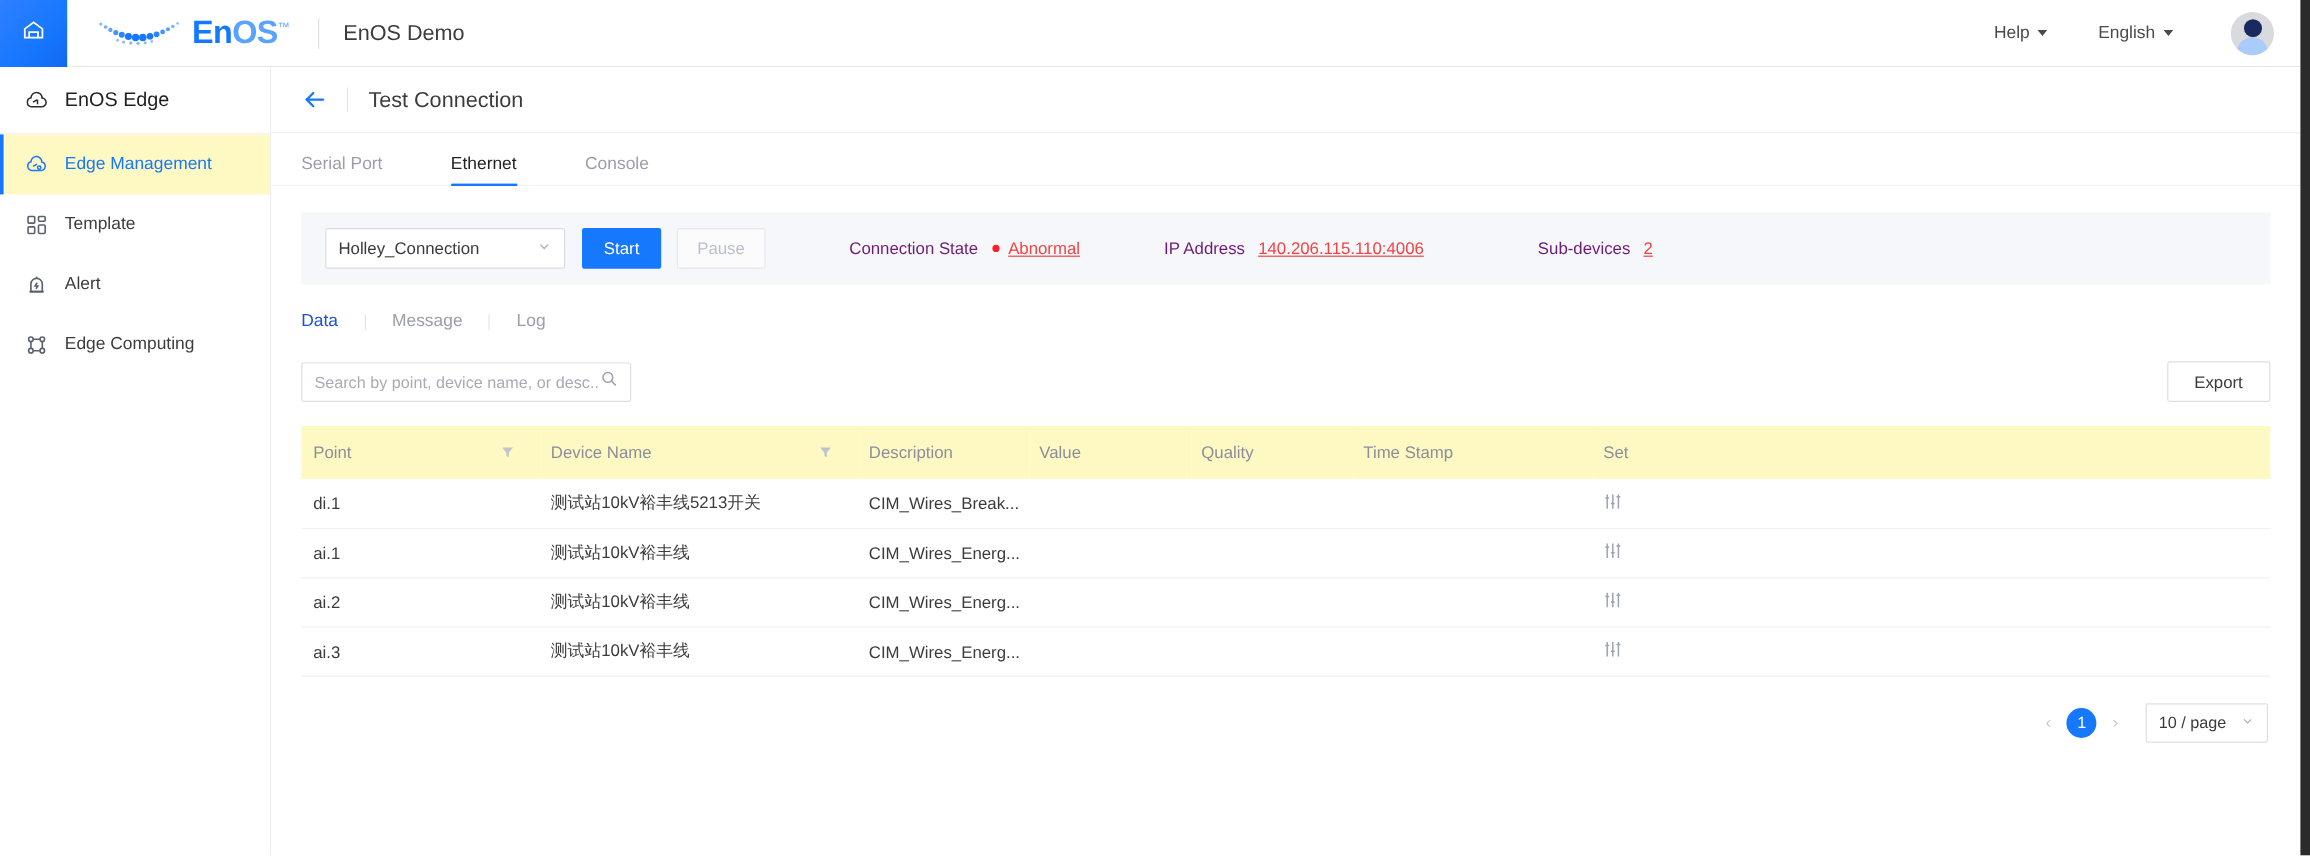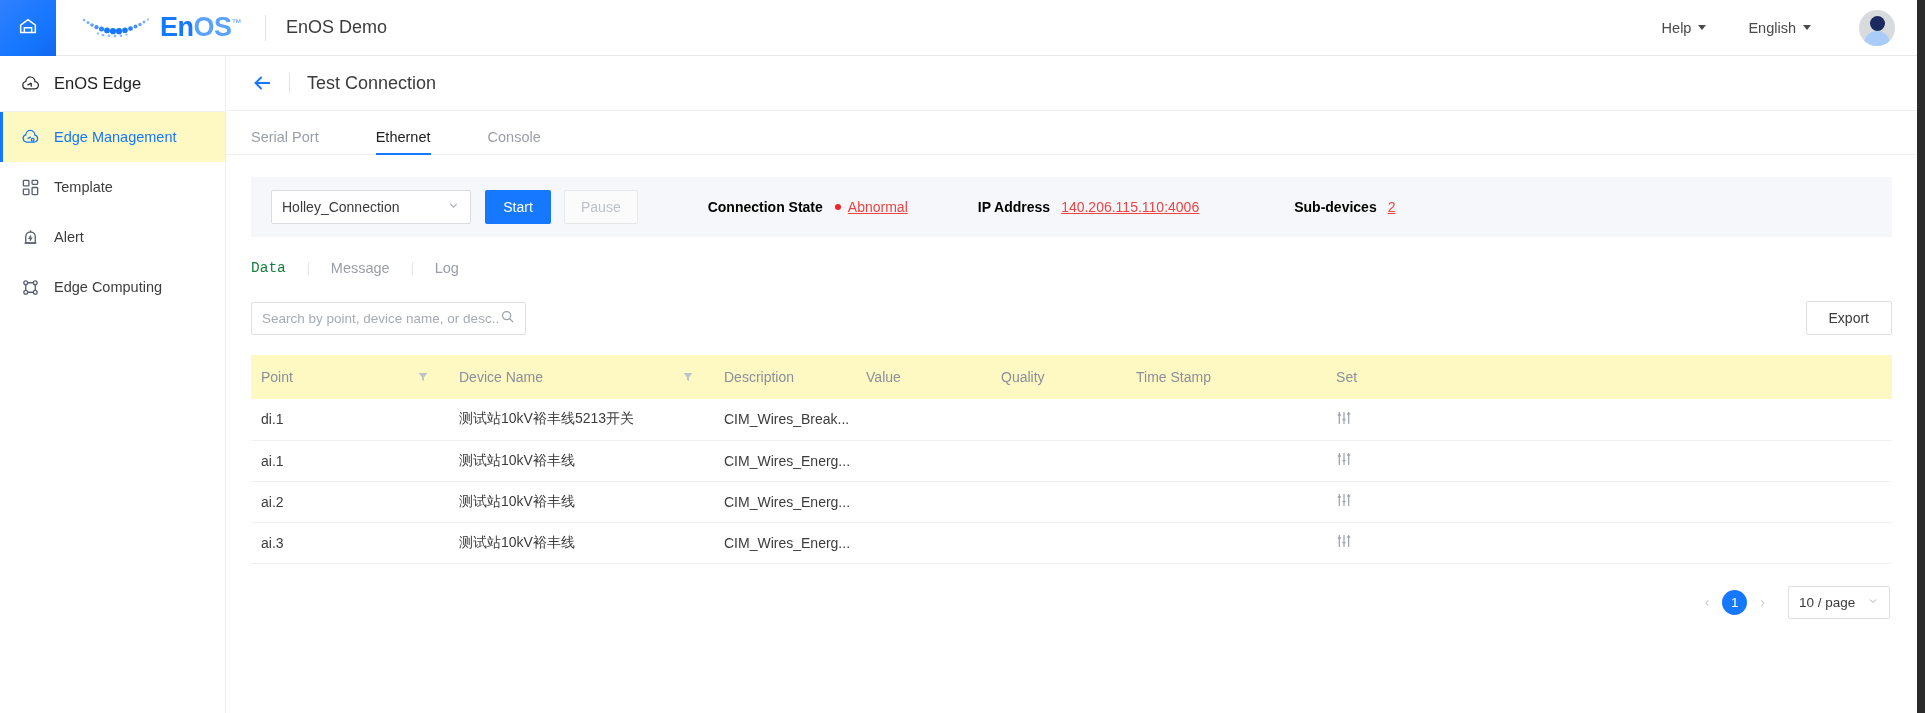--- a/index.html
+++ b/index.html
@@ -120,32 +120,32 @@
     margin-left: 14px; height: 34px; min-width: 66px; padding: 0 16px;
     background: #1677ff; color: #fff; font-size: 14px; border: none; border-radius: 2px;
     cursor: pointer; font-family: inherit;
   }
   .btn-pause {
     margin-left: 13px; height: 34px; min-width: 66px; padding: 0 16px;
     background: #fbfbfc; color: #bcc0c8; font-size: 14px;
     border: 1px solid #e6e8ec; border-radius: 2px; cursor: not-allowed; font-family: inherit;
   }
   .info-group { display: flex; align-items: center; font-size: 14px; }
-  .info-label { color: #000000; font-weight: bold; }
+  .info-label { color: #701a75; font-weight: normal; }
   .info-value { color: #ef4444; margin-left: 11px; text-decoration: underline; }
   .dot-abnormal {
     width: 6px; height: 6px; border-radius: 50%; background: #f5222d;
     display: inline-block; margin: 0 7px 0 12px;
   }
   .gap-1 { width: 70px; }
   .gap-2 { width: 95px; }
 
   .subtabs { display: flex; align-items: center; margin-top: 20px; height: 22px; }
   .subtab { font-size: 14.5px; color: #9a9ea8; cursor: pointer; }
-  .subtab.active { color: #15803d; font-family: Liberation Mono, monospace; }
+  .subtab.active { color: #1d4ed8; }
   .subtab-sep { width: 1px; height: 13px; background: #e2e4e8; margin: 0 22px; }
 
   .toolbar-row {
     display: flex; align-items: center; margin-top: 22px;
   }
   .search-box {
     width: 275px; height: 33px; border: 1px solid #dcdfe6; border-radius: 2px;
     display: flex; align-items: center; padding: 0 10px; background: #fff;
   }
   .search-input {

